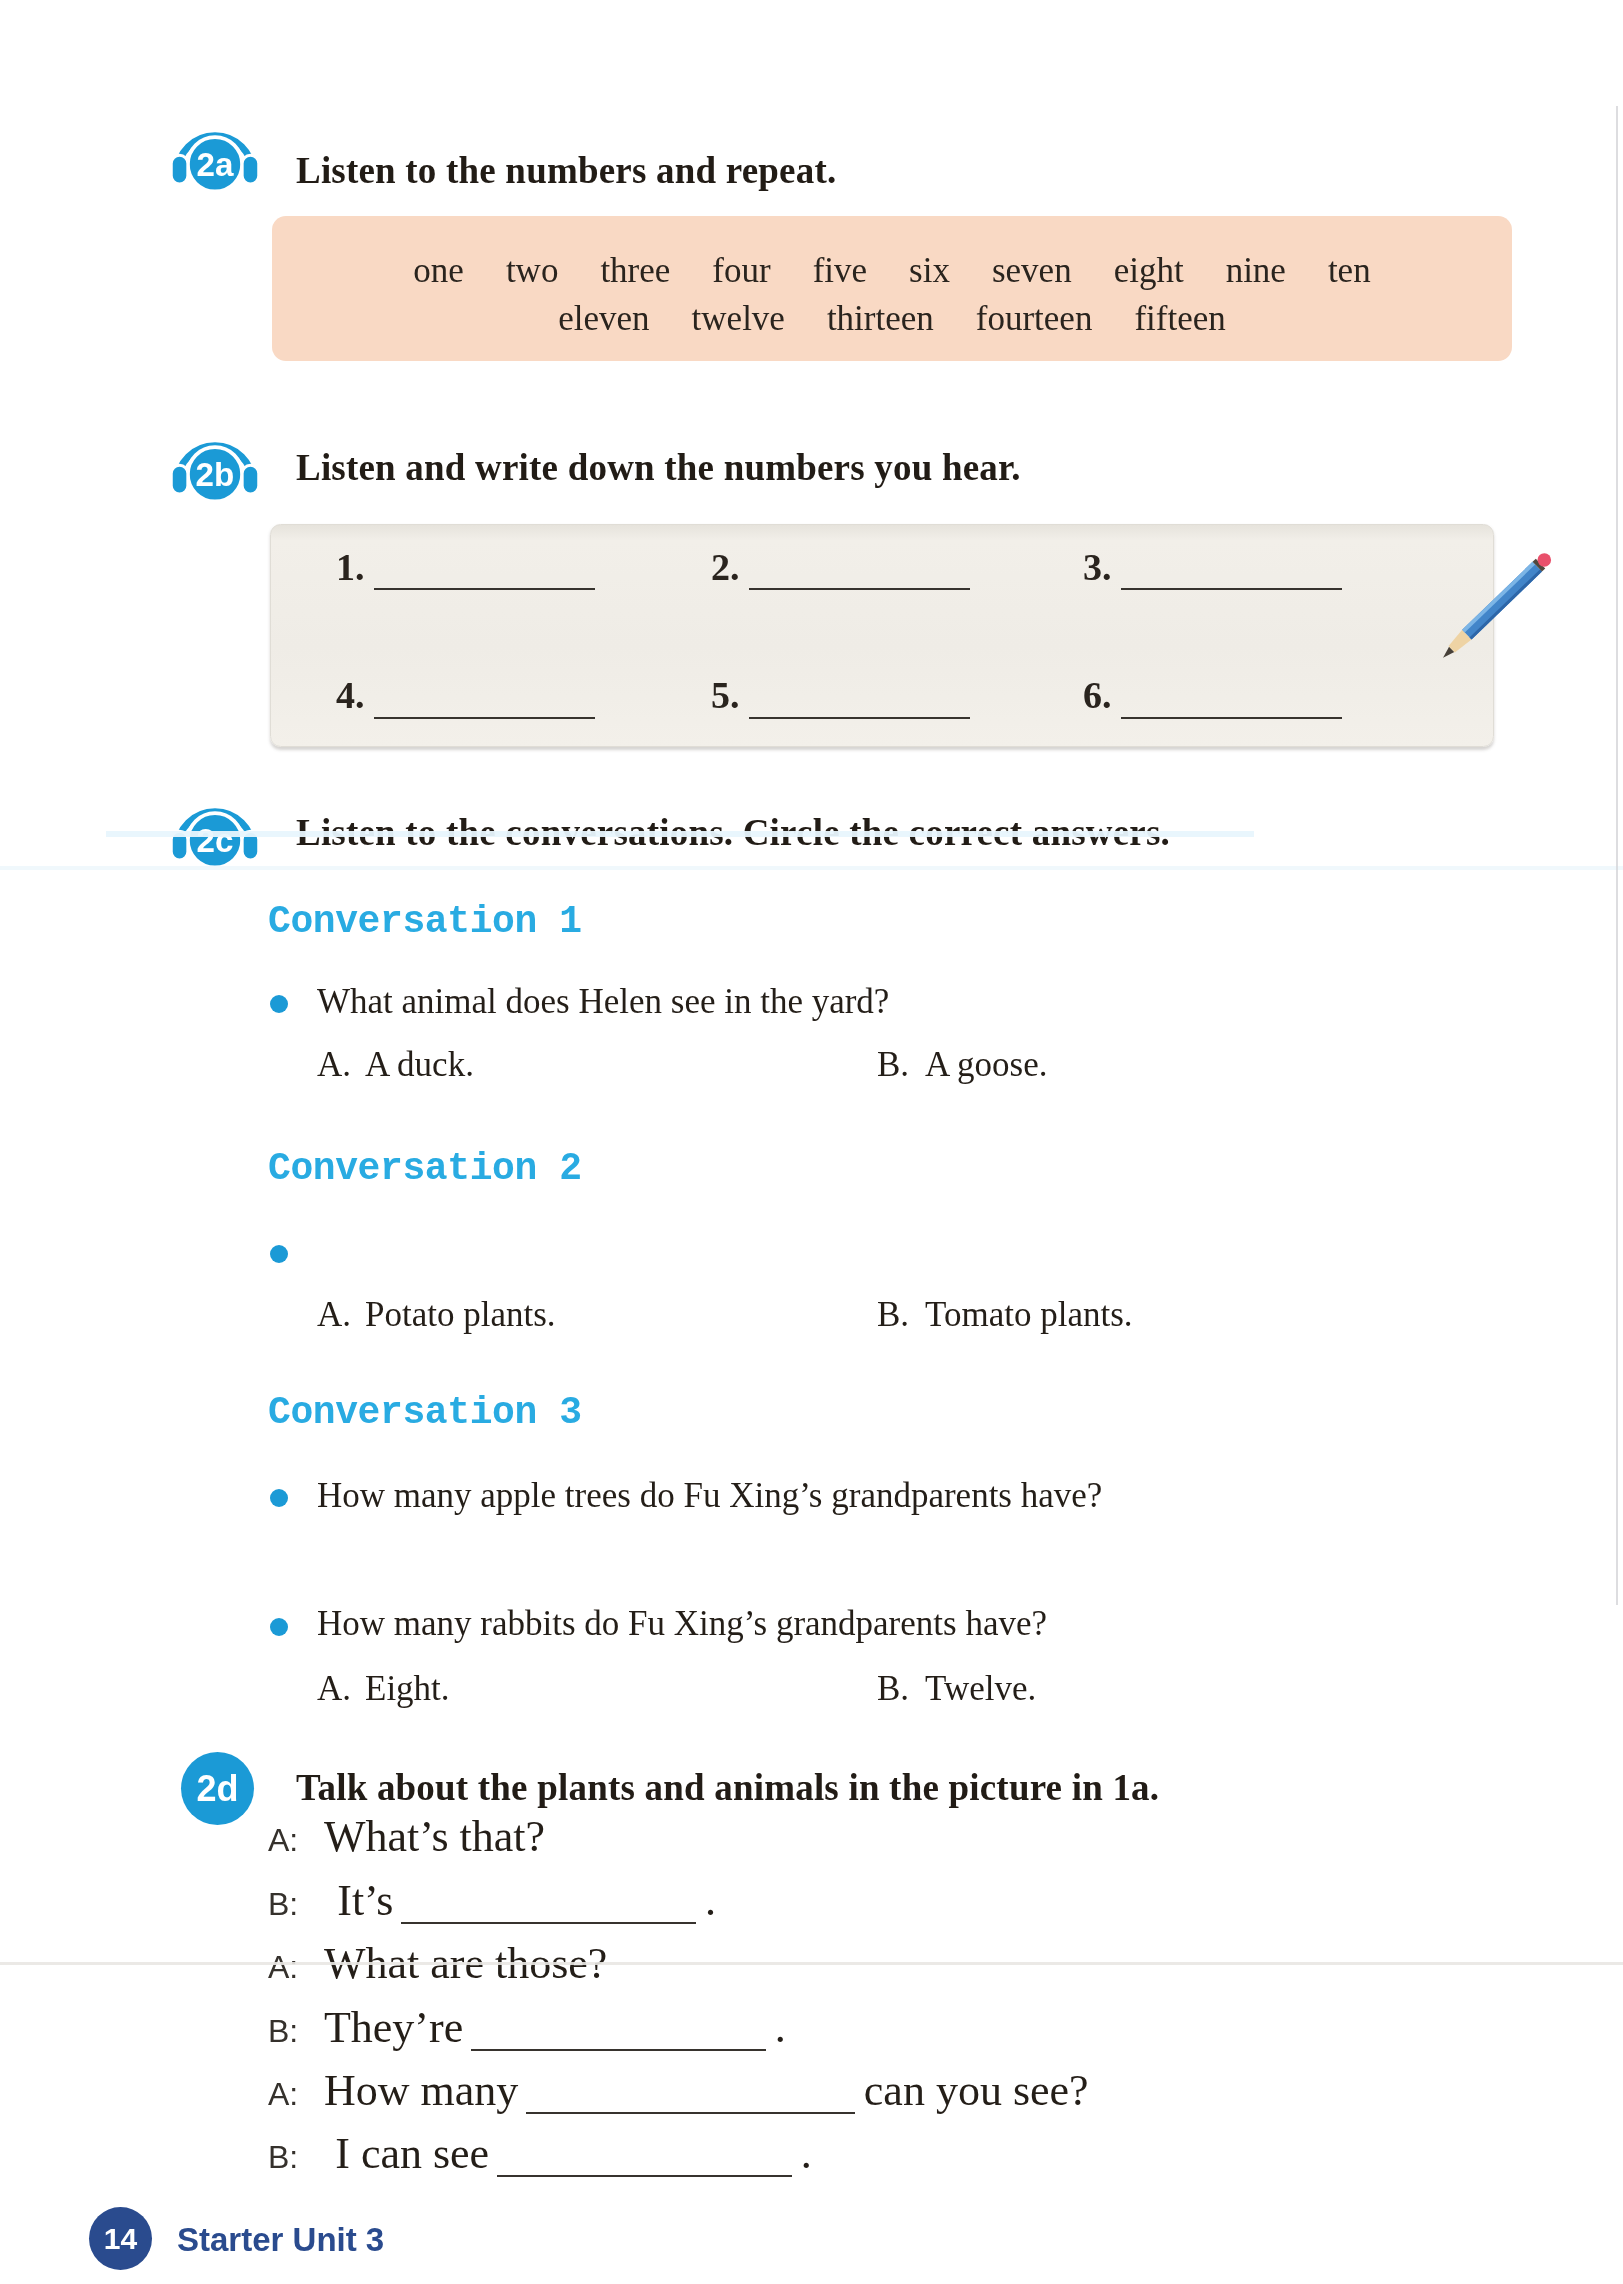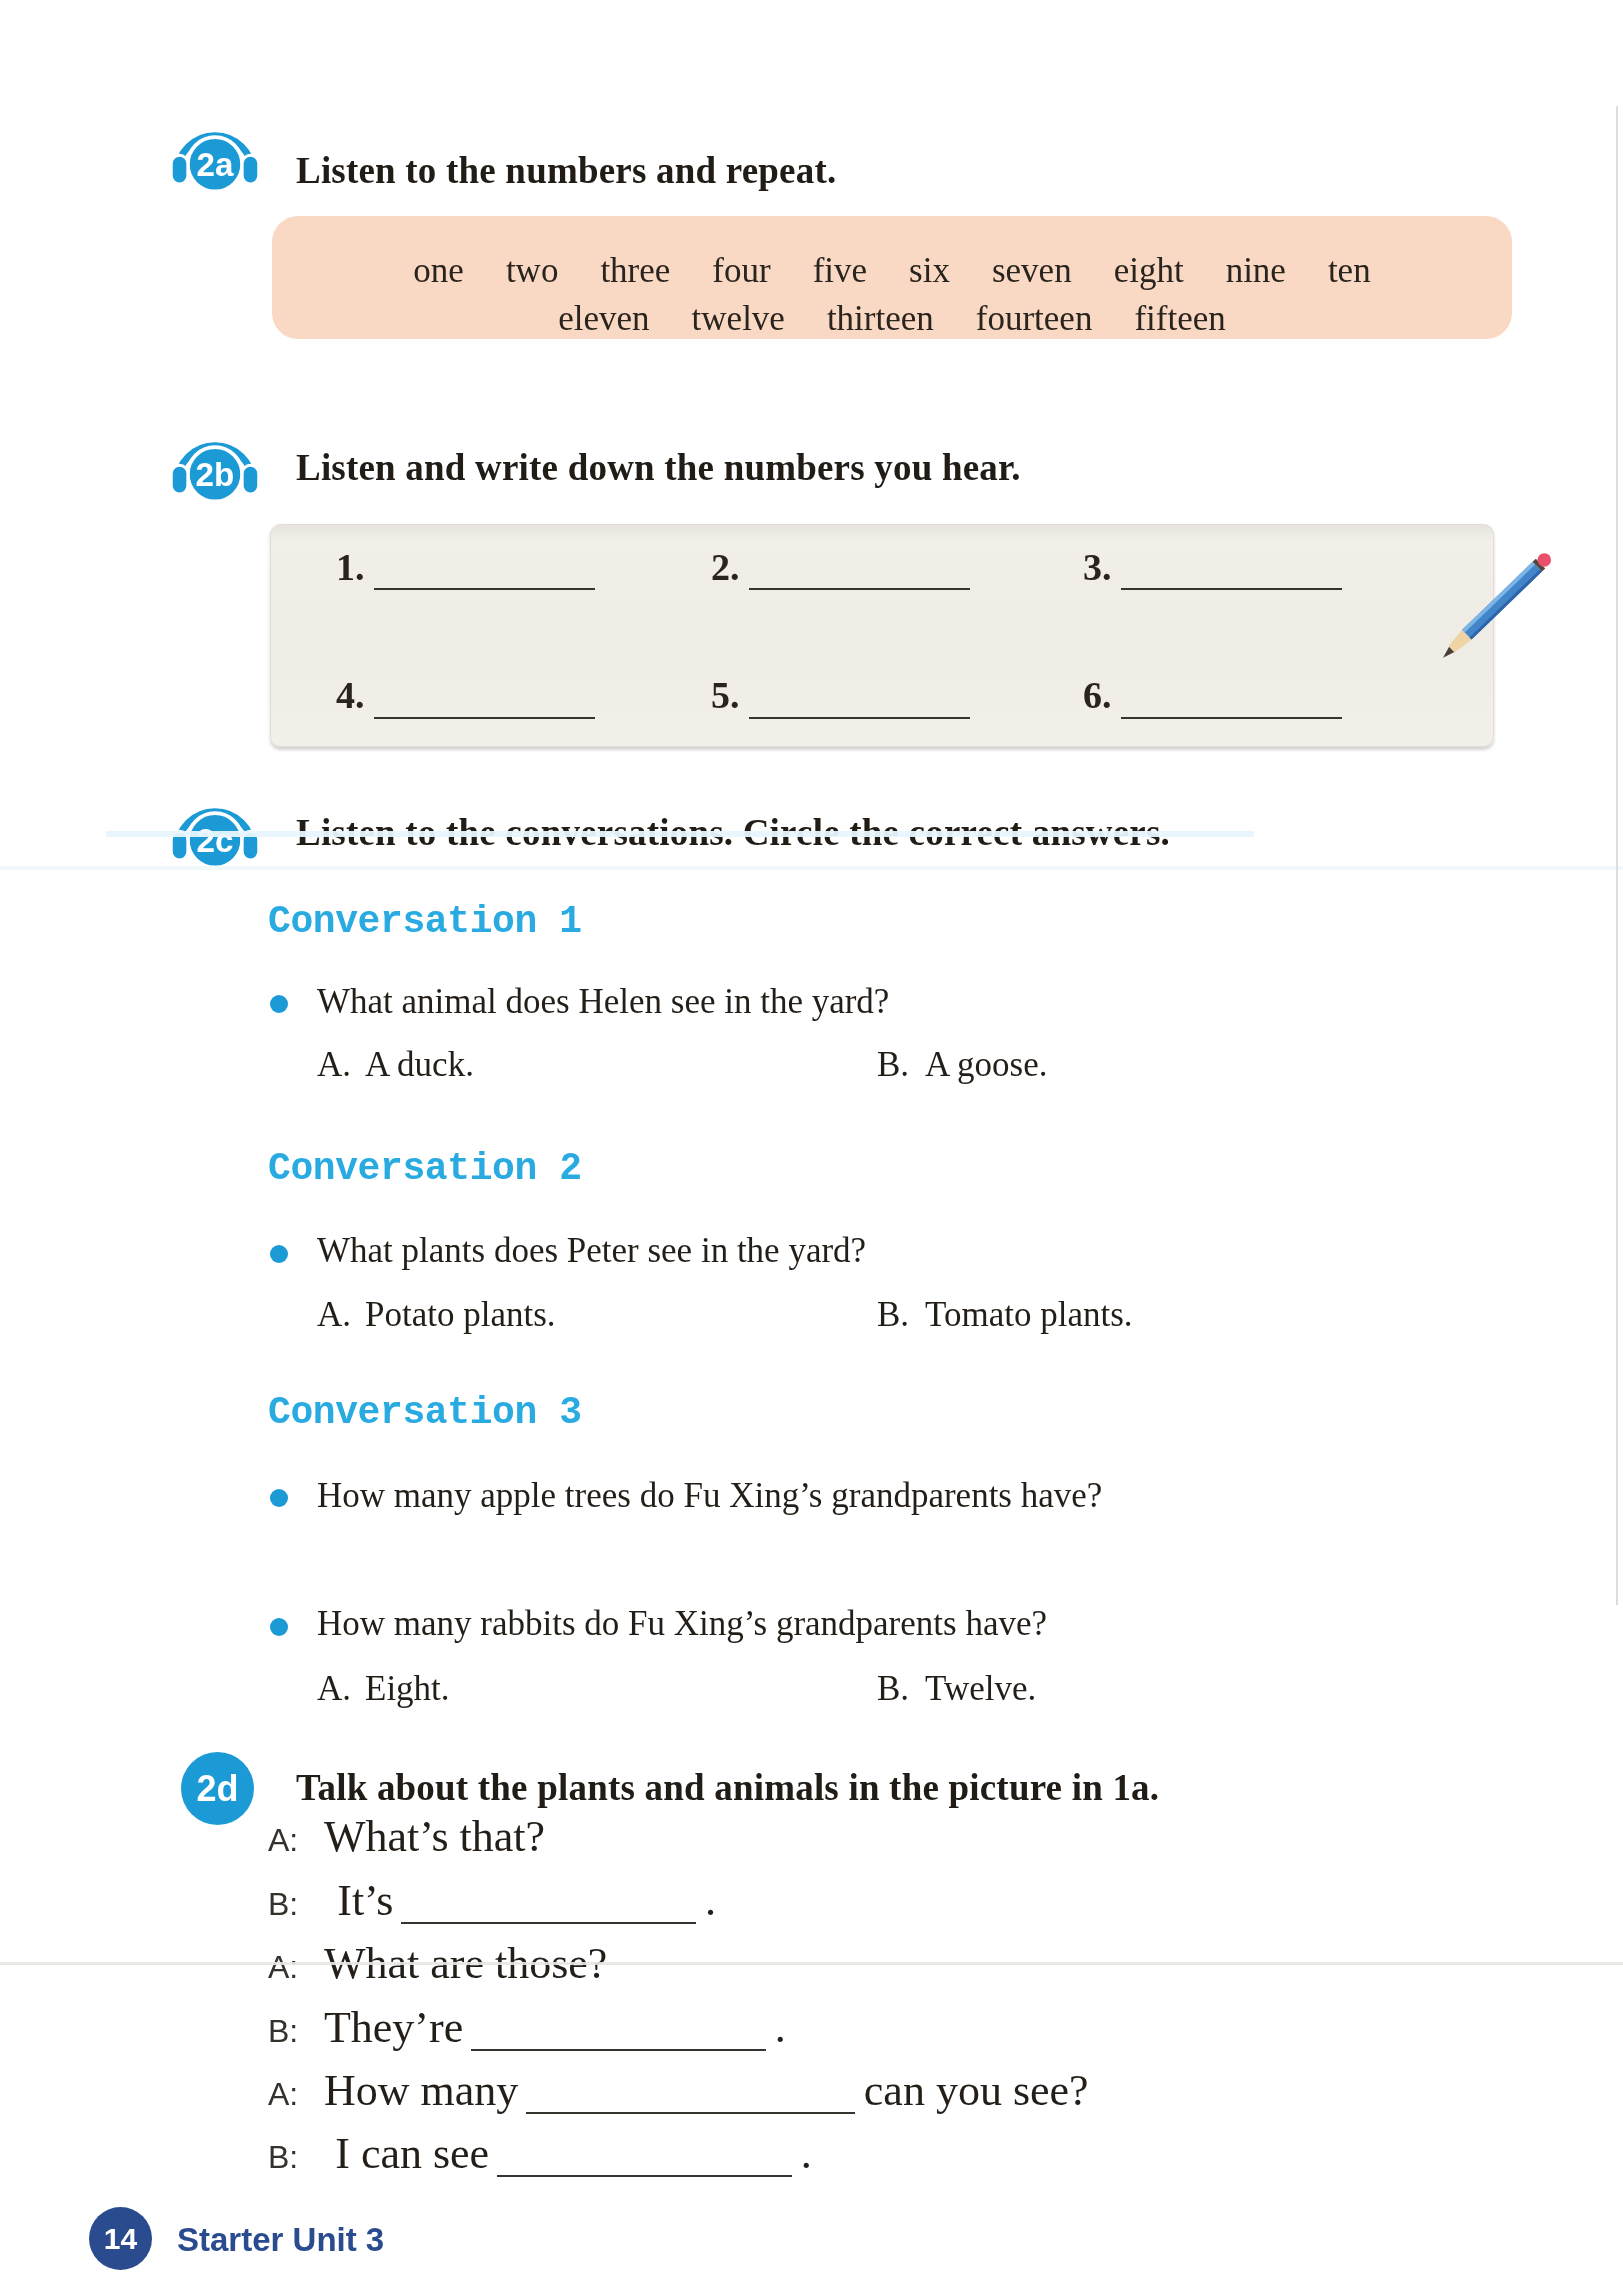--- a/index.html
+++ b/index.html
@@ -8,21 +8,21 @@
   .abs{position:absolute;}
   .sec-title{font-weight:700;font-size:37px;color:#221c16;letter-spacing:0.2px;white-space:nowrap;}
   .conv-h{font-family:Liberation Mono, monospace;font-weight:700;font-size:38px;color:#29abe2;
           letter-spacing:-0.4px;white-space:nowrap;}
   .q{font-size:35px;color:#241e18;white-space:nowrap;}
   .bullet{width:18px;height:18px;border-radius:50%;background:#1b9ad6;}
   .opts{white-space:nowrap;}
   .opt-label{display:inline-block;width:48px;font-size:35px;}
   .opt-text{font-size:35px;}
   .opt-b{position:absolute;left:560px;top:0;}
-  .peach-box{left:272px;top:216px;width:1240px;height:123px;border-radius:26px;
+  .peach-box{left:272px;top:216px;width:1240px;height:145px;border-radius:14px;
              background:#f9d9c4;text-align:center;}
   .num-line{font-size:35px;color:#2a241e;}
   .num-line.l1{margin-top:35px;}
   .num-line.l2{margin-top:7.6px;}
   .nw{display:inline-block;margin:0 21px;}
   .panel{left:270px;top:524px;width:1222px;height:221px;border-radius:10.6px;
          background:linear-gradient(180deg,#e6e3dc 0%,#f2efe9 7%,#efece6 55%,#f3f0ea 100%);
          border:0.8px solid #e0ddd6;box-shadow:0 2.3px 3px rgba(90,85,75,.25);}
   .cell{position:absolute;white-space:nowrap;}
   .bnum{font-weight:700;font-size:38px;color:#2a241e;}
@@ -126,21 +126,20 @@
   <div class="abs conv-h" style="left:268px;top:900px">Conversation 1</div>
   <div class="abs bullet" style="left:270px;top:995px"></div>
   <div class="abs q" style="left:317px;top:982px">What animal does Helen see in the yard?</div>
   <div class="abs opts" style="left:317px;top:1045px;width:982px">
     <span><span class="opt-label">A.</span><span class="opt-text">A duck.</span></span>
     <span class="abs opt-b"><span class="opt-label">B.</span><span class="opt-text">A goose.</span></span>
   </div>
 
   <div class="abs conv-h" style="left:268px;top:1147px">Conversation 2</div>
   <div class="abs bullet" style="left:270px;top:1245px"></div>
-  <div class="abs q" style="left:317px;top:1231px">What plants does Peter see in the yard?</div>
   <div class="abs opts" style="left:317px;top:1295px;width:982px">
     <span><span class="opt-label">A.</span><span class="opt-text">Potato plants.</span></span>
     <span class="abs opt-b"><span class="opt-label">B.</span><span class="opt-text">Tomato plants.</span></span>
   </div>
 
   <div class="abs conv-h" style="left:268px;top:1391px">Conversation 3</div>
   <div class="abs bullet" style="left:270px;top:1489px"></div>
   <div class="abs q" style="left:317px;top:1476px">How many apple trees do Fu Xing’s grandparents have?</div>
   <div class="abs bullet" style="left:270px;top:1618px"></div>
   <div class="abs q" style="left:317px;top:1604px">How many rabbits do Fu Xing’s grandparents have?</div>

